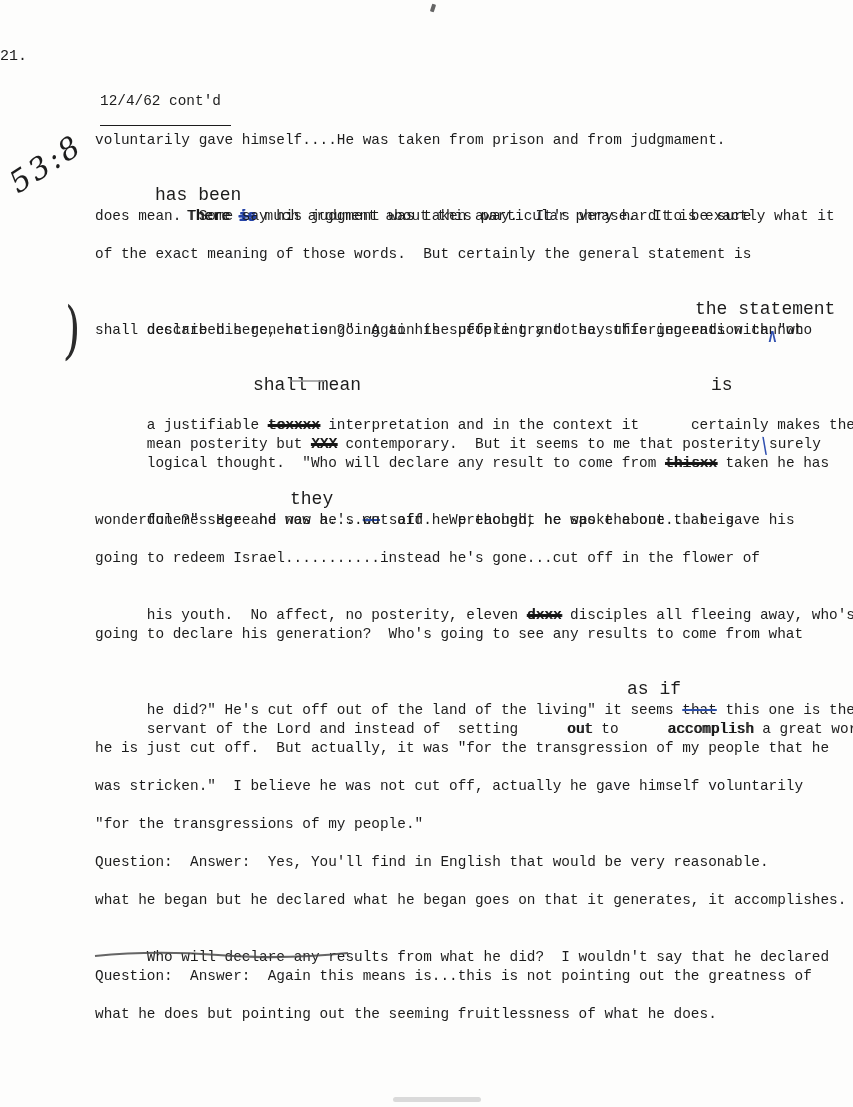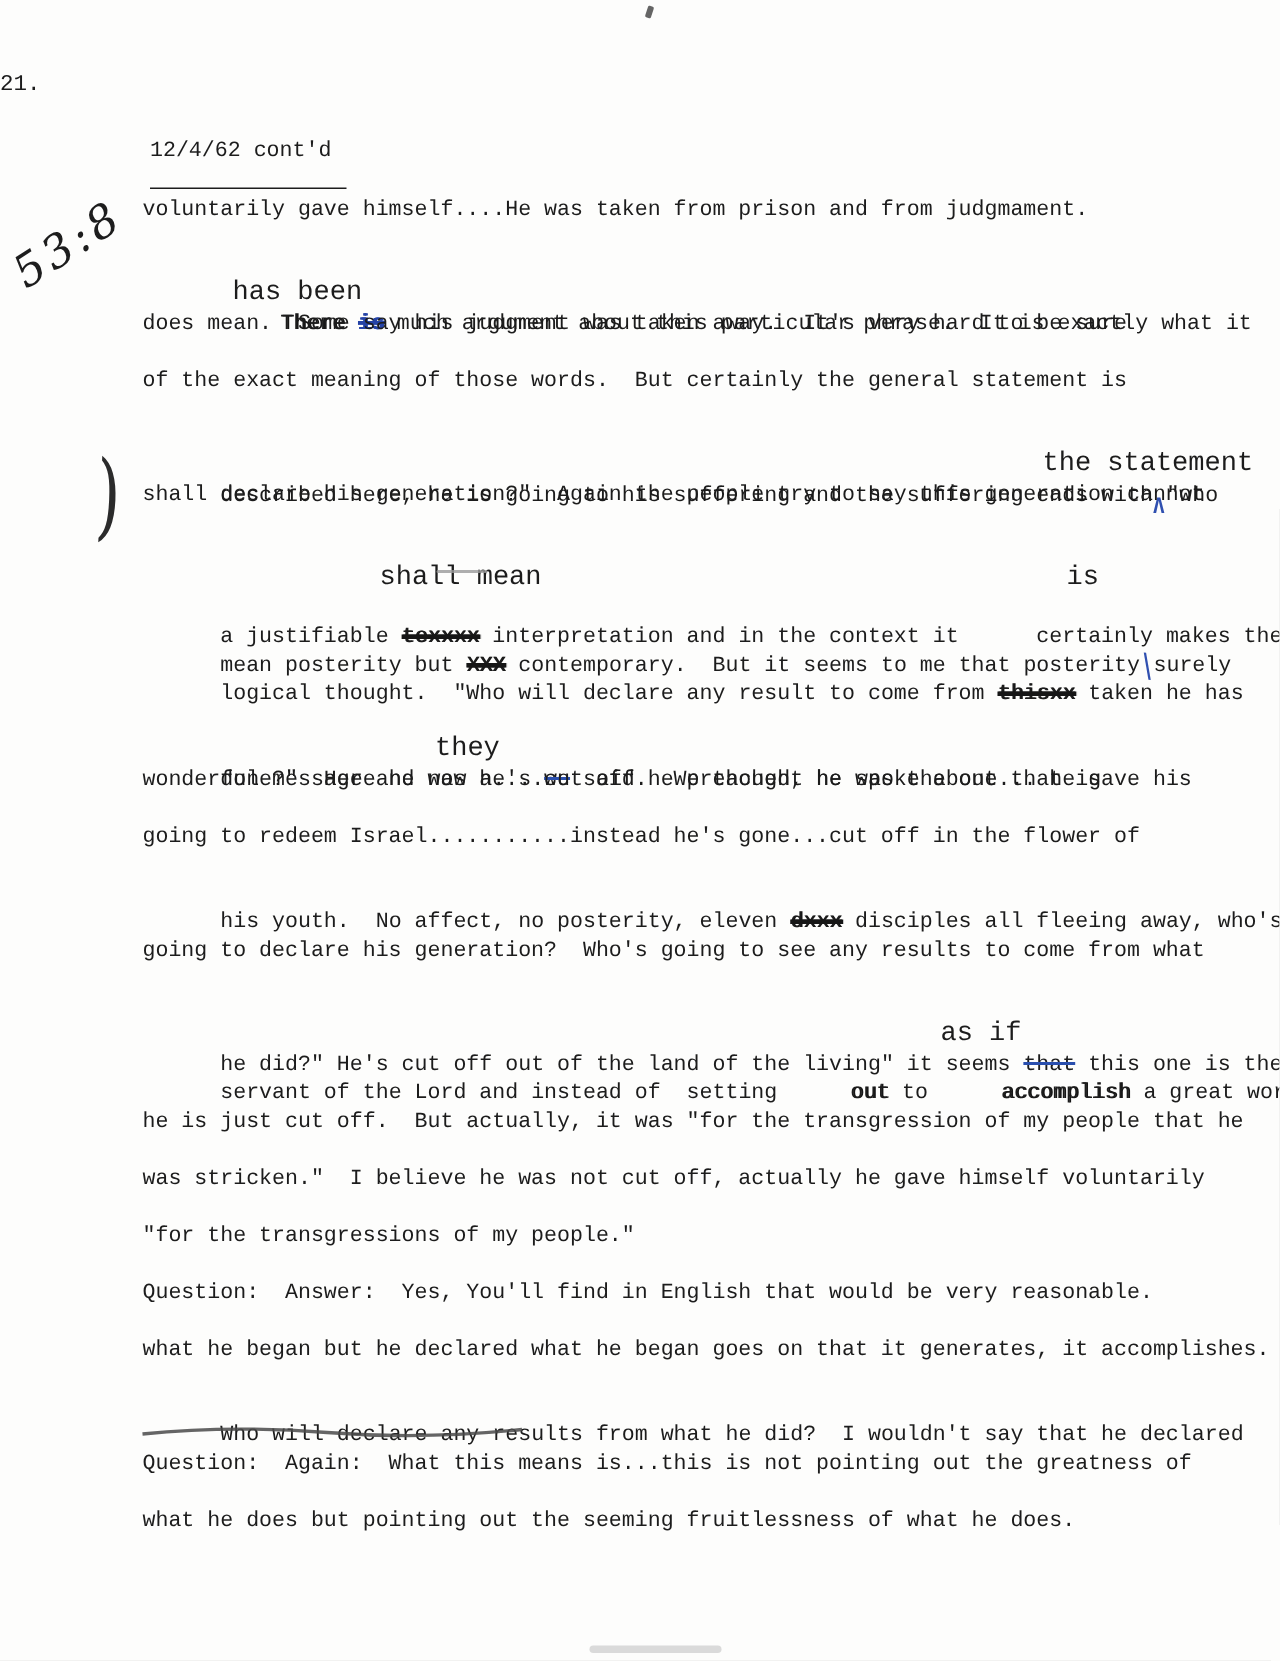--- a/index.html
+++ b/index.html
@@ -142,18 +142,18 @@
 
     <div class="line"><span>what he began but he declared what he began goes on that it generates, it accomplishes.</span></div>
 
     <div class="line">
       <span>Who will declare any results from what he did?  I wouldn't say that he declared</span>
       <svg class="wavy" width="260" height="12" viewBox="0 0 260 12">
         <path d="M3,8 Q 62,2 126,7 T 256,5" stroke="#4a4a4a" stroke-width="2.2" fill="none" opacity="0.85"></path>
       </svg>
     </div>
 
-    <div class="line"><span>Question:  Again:  What this means is...this is not pointing out the greatness of</span></div>
+    <div class="line"><span>Question:  Answer:  Again this means is...this is not pointing out the greatness of</span></div>
 
     <div class="line"><span>what he does but pointing out the seeming fruitlessness of what he does.</span></div>
 
   </div>
 </div>
 
 </body></html>

